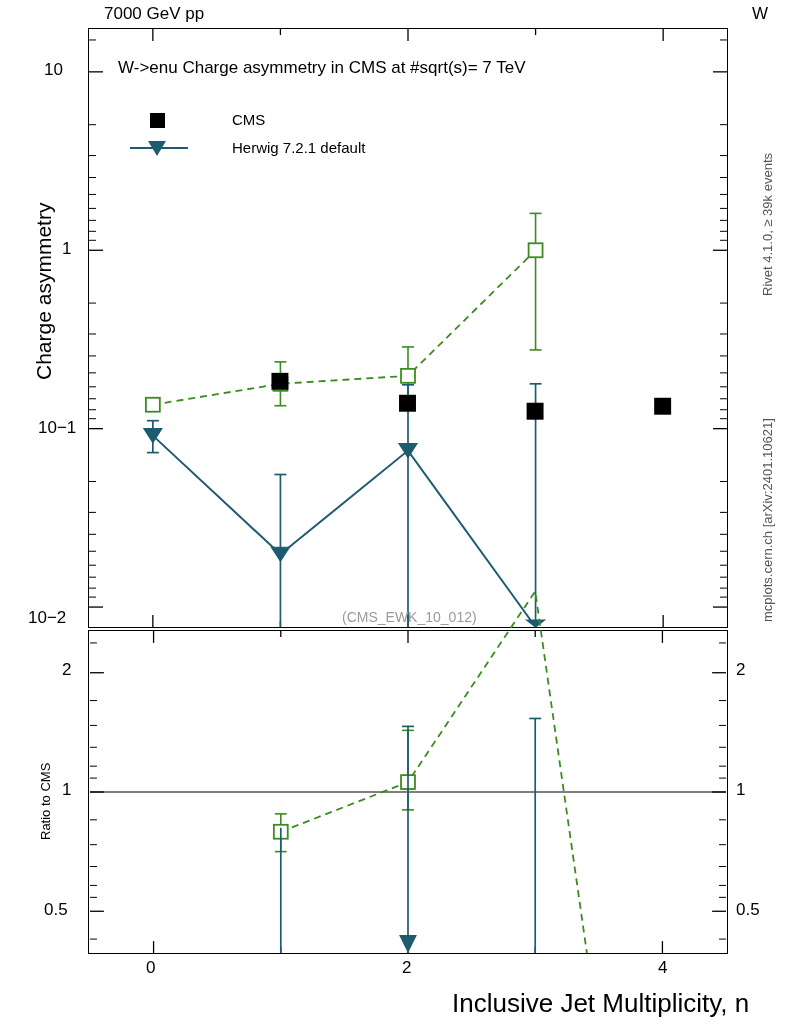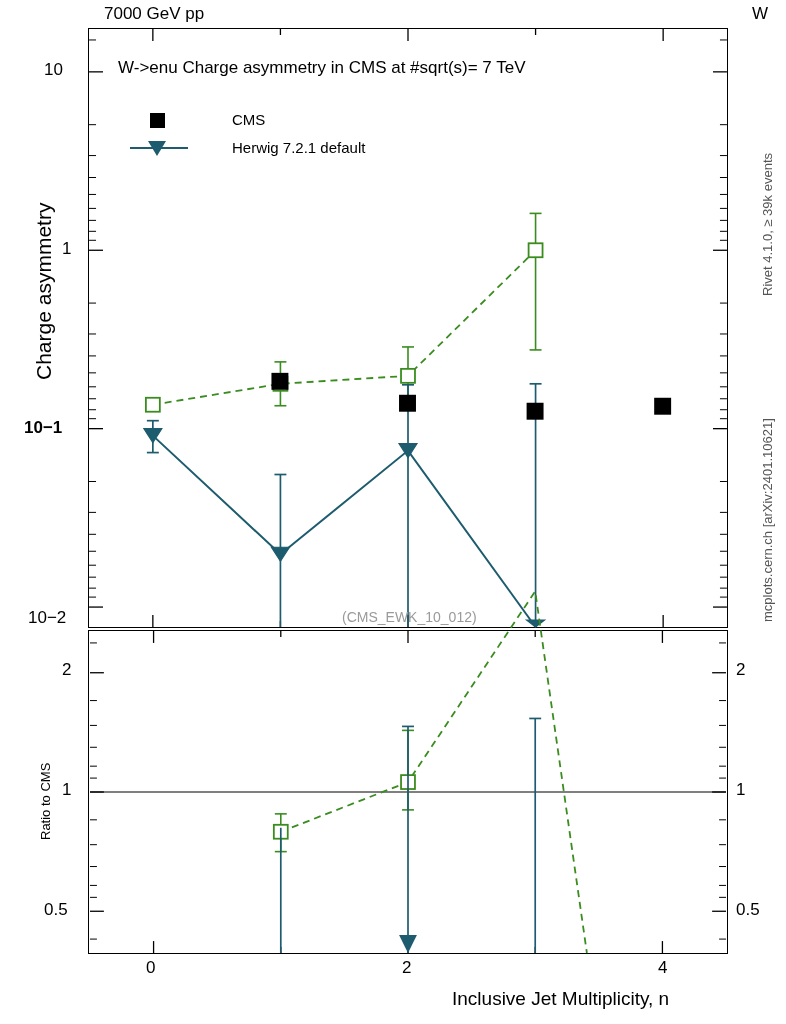--- a/index.html
+++ b/index.html
@@ -13,21 +13,21 @@
   
   #main-panel{position:absolute;left:88px;top:28px;width:640px;height:600px;border:1.3px solid #000;box-sizing:border-box;}
   #ratio-panel{position:absolute;left:88px;top:630px;width:640px;height:324px;border:1.3px solid #000;box-sizing:border-box;}
 
   .plot-area{position:absolute;left:0;top:0;width:100%;height:100%;}
   svg{position:absolute;left:0;top:0;overflow:visible;}
 
   
   .ylab-main{position:absolute;transform:rotate(-90deg);transform-origin:left top;font-size:21px;white-space:nowrap;}
   .ylab-ratio{position:absolute;transform:rotate(-90deg);transform-origin:left top;font-size:13px;white-space:nowrap;}
-  .xlab{position:absolute;font-size:19px;white-space:nowrap;}
+  .xlab{position:absolute;font-size:26px;white-space:nowrap;}
 
   .tick-lbl{position:absolute;font-size:17px;white-space:nowrap;}
 
   .rot-right{position:absolute;transform:rotate(-90deg);transform-origin:left top;white-space:nowrap;font-size:13px;color:#555;}
 
   #title{position:absolute;left:118px;top:58px;font-size:17px;white-space:nowrap;}
 
   #legend{position:absolute;left:128px;top:105px;font-size:15px;}
   .leg-row{height:28px;display:flex;align-items:center;gap:32px;}
   .leg-sym{width:62px;height:20px;position:relative;margin-right:10px;}
@@ -196,21 +196,21 @@
       <span class="leg-txt">Herwig 7.2.1 default</span>
     </div>
   </div>
 
   <div id="watermark">(CMS_EWK_10_012)</div>
 
   <div class="ylab-main" style="left:32px;top:380px;">Charge asymmetry</div>
 
   <div class="tick-lbl" style="left:44px;top:60px;">10</div>
   <div class="tick-lbl" style="left:62px;top:239px;">1</div>
-  <div class="tick-lbl" style="left:24px;top:418px;font-weight:bold;">10−1</div>
+  <div class="tick-lbl" style="left:38px;top:418px;">10−1</div>
   <div class="tick-lbl" style="left:28px;top:608px;">10−2</div>
 
   <div id="ratio-panel">
     <svg class="plot-area" width="640" height="324" viewBox="0 0 640 324">
 
       <line x1="0" y1="162" x2="640" y2="162" stroke="#000" stroke-width="1.1"></line>
 
       <g stroke="#000" stroke-width="1.3">
         <line x1="64" y1="324" x2="64" y2="312"></line>
         <line x1="192" y1="324" x2="192" y2="318"></line>

